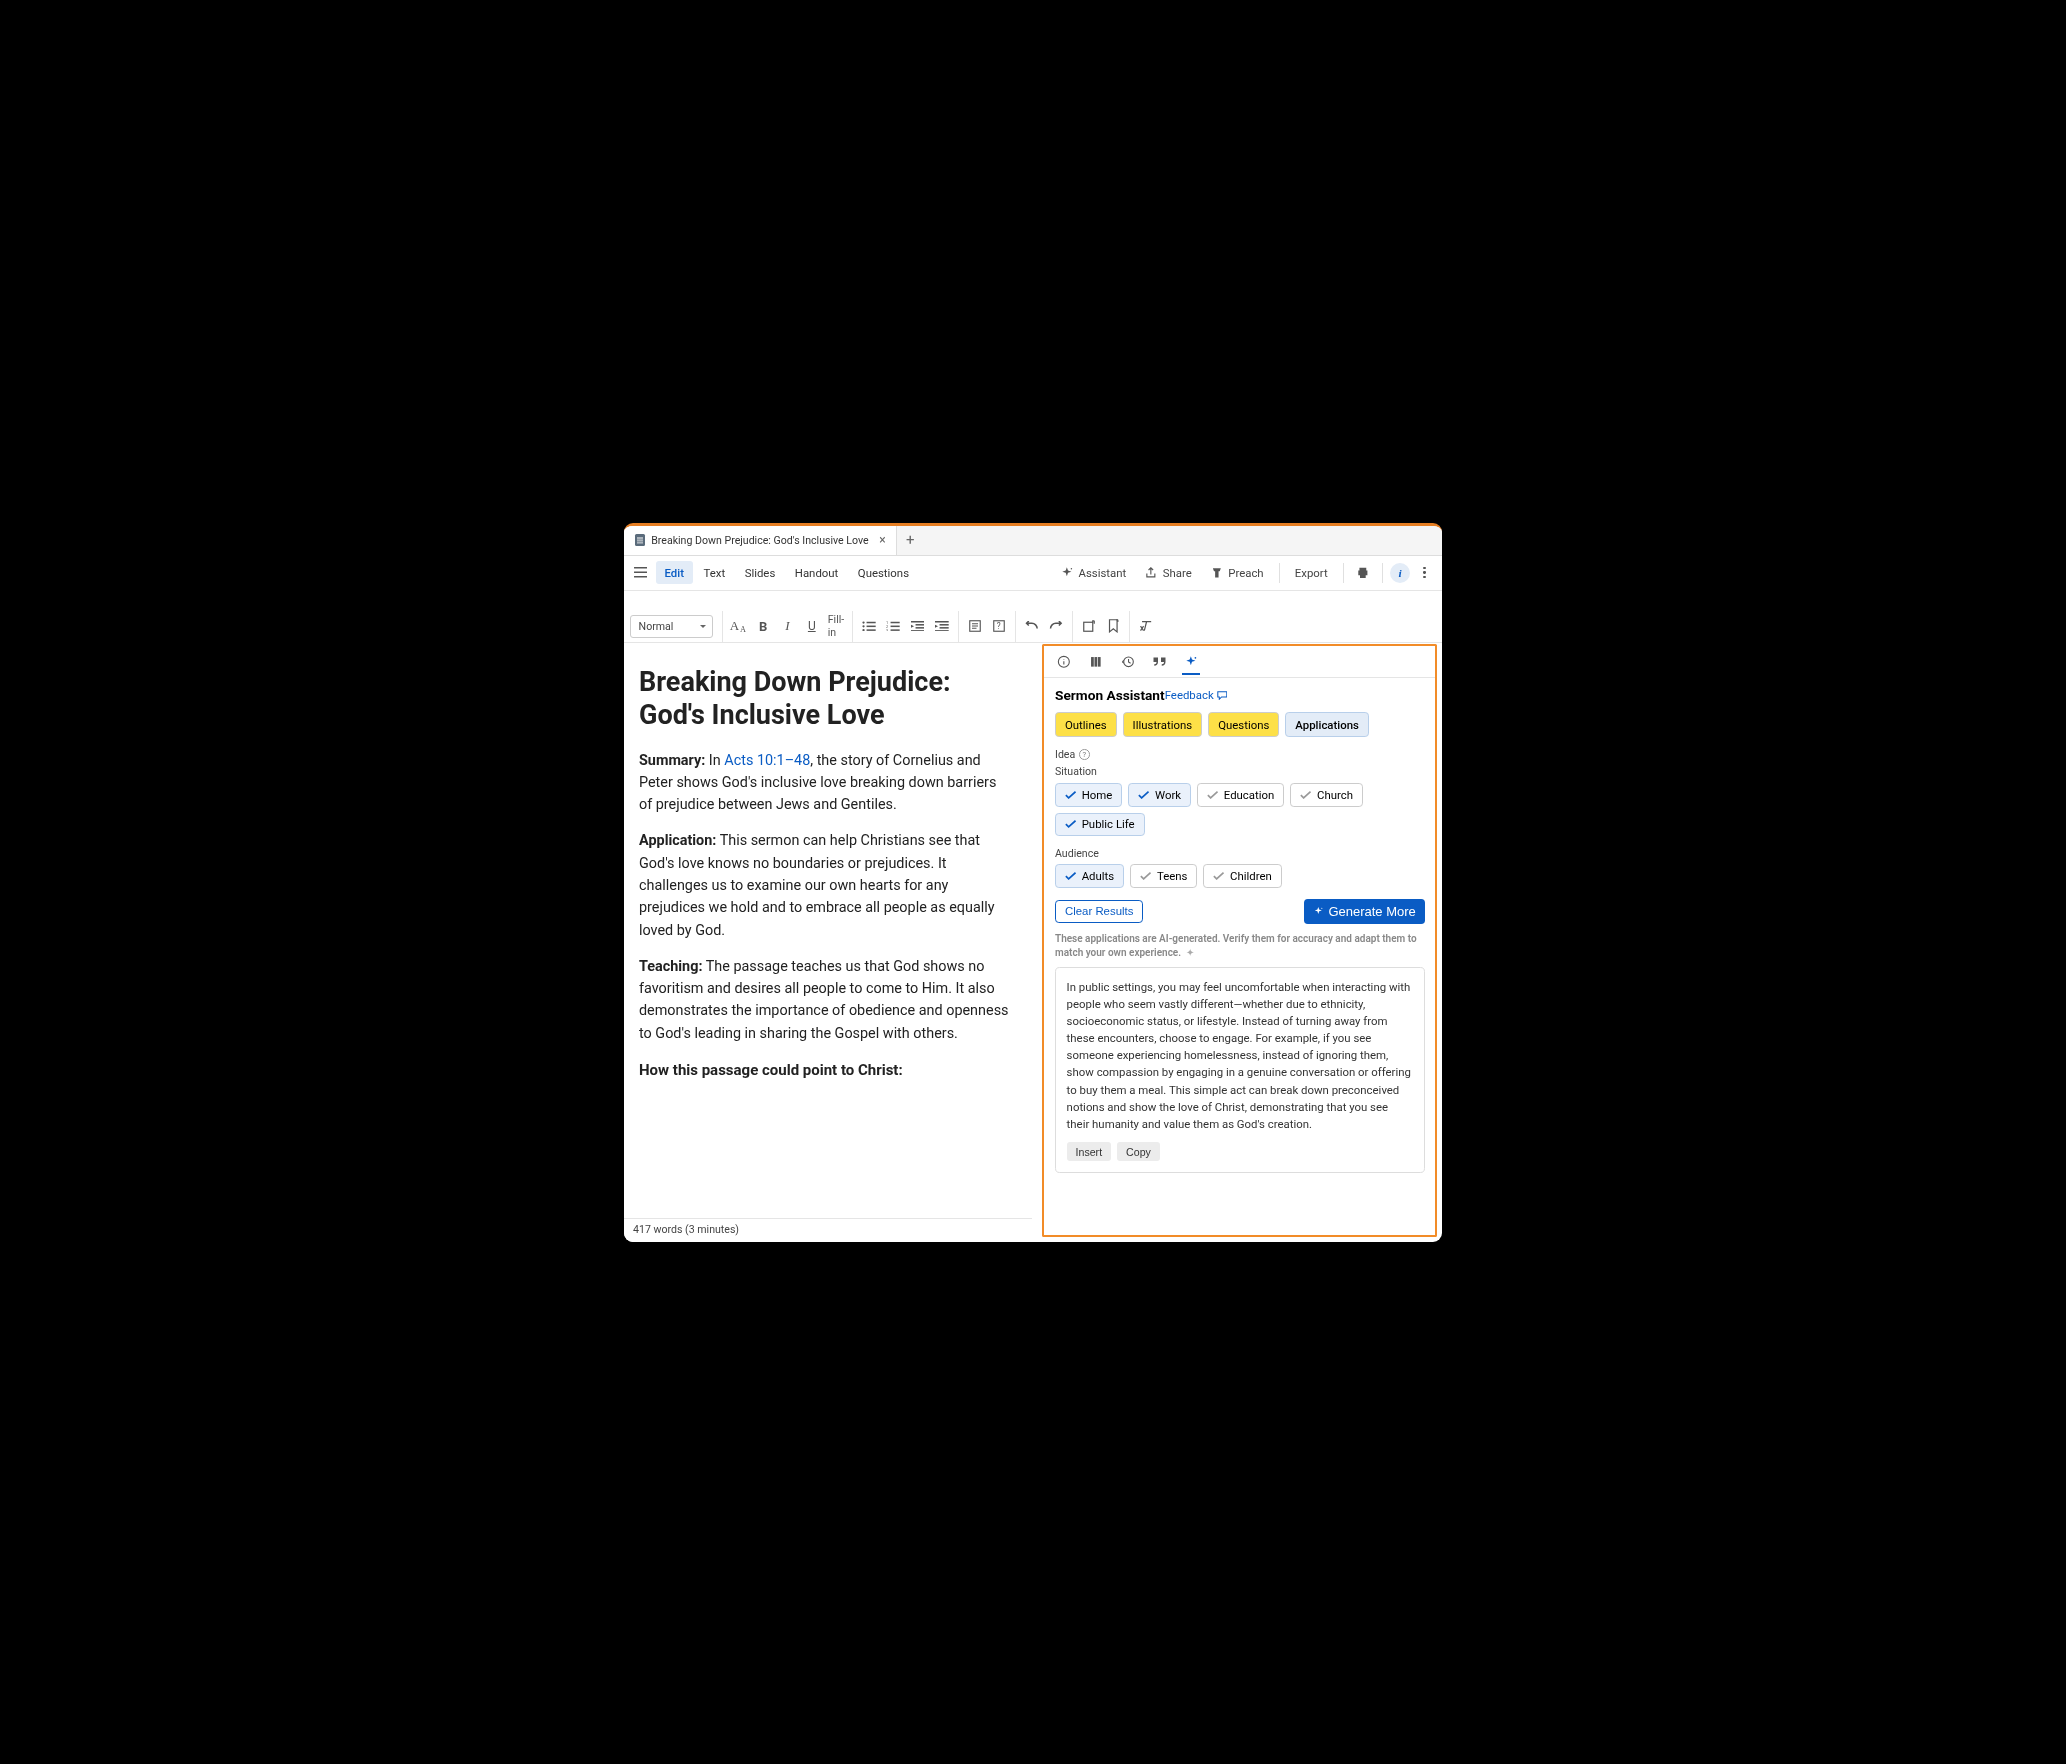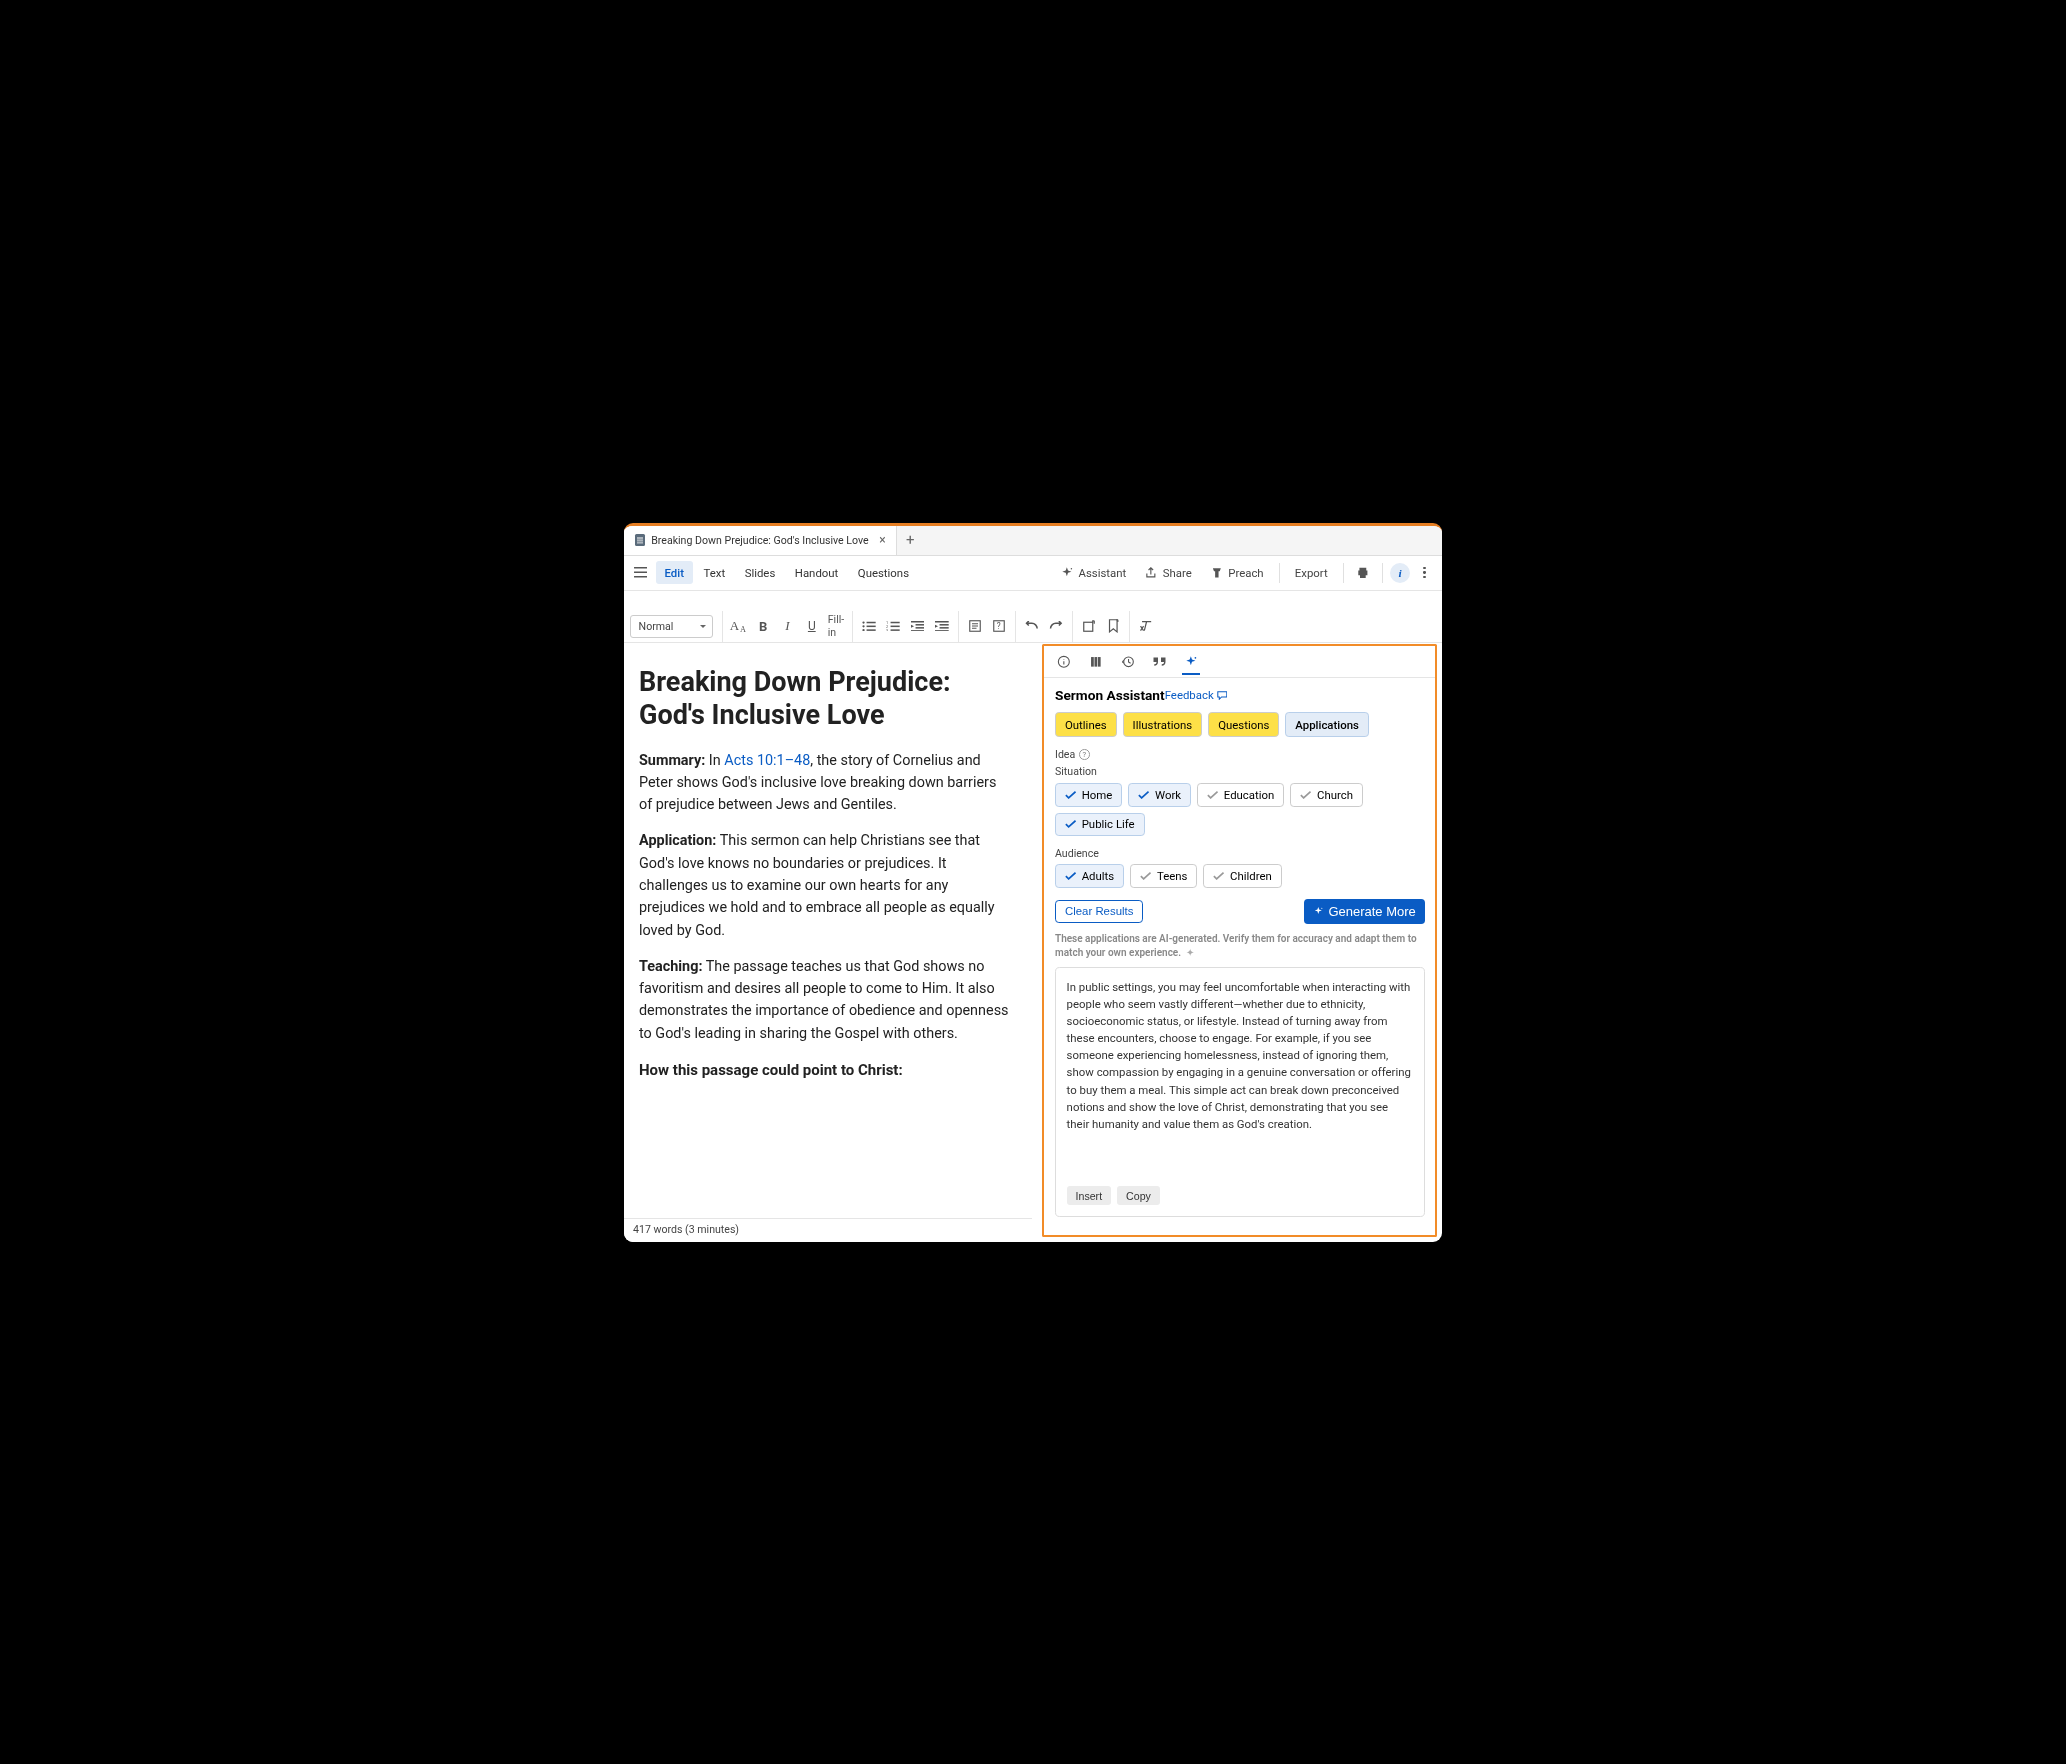--- a/index.html
+++ b/index.html
@@ -133,21 +133,21 @@
   .chip .chk { width:11.4px;height:8.3px;}
   .actionrow { display:flex; justify-content:space-between; align-items:center; margin:10.6px 0 7.6px;}
   .btn-outline { border:1.1px solid #0a5cc4; color:#0a5cc4; background:#fff; border-radius:3.8px; padding:4.6px 9px; font-size:11.4px;}
   .btn-primary { background:#0a5cc4; color:#fff; border:none; border-radius:3.8px; padding:5.3px 9px; font-size:13px; display:flex; align-items:center; gap:4.6px;}
   .disclaimer { font-size:10px; color:#888; font-weight:600; line-height:1.4; margin-bottom:7.6px;}
   .disclaimer .spk{color:#aaa;font-weight:400;margin-left:2.3px;}
   .result-card {
     border:0.8px solid #ddd; border-radius:4.6px; padding:10.6px; font-size:11.4px; line-height:1.5; color:#333;
   }
   .result-actions { display:flex; gap:6px; margin-top:9px;}
-  .mini-btn { background:#ececec; border:none; border-radius:3px; padding:3.8px 9px; font-size:10.6px; color:#333;margin-top:44px;}
+  .mini-btn { background:#ececec; border:none; border-radius:3px; padding:3.8px 9px; font-size:10.6px; color:#333;}
   
   .statusbar {
     position:absolute; left:0; right:0; bottom:0; height:24px; background:#fff;
     border-top:0.8px solid #e5e5e5; display:flex; align-items:center; padding:0 9px;
     font-size:10.6px; color:#444;
   }
   .statusbar { width:408px; } 
   
   svg { display:block; }
 </style>

